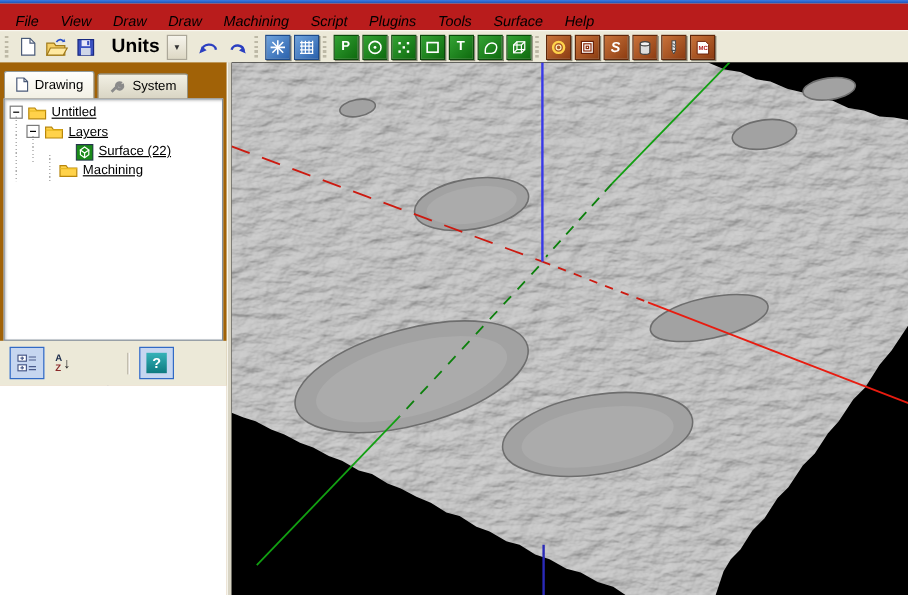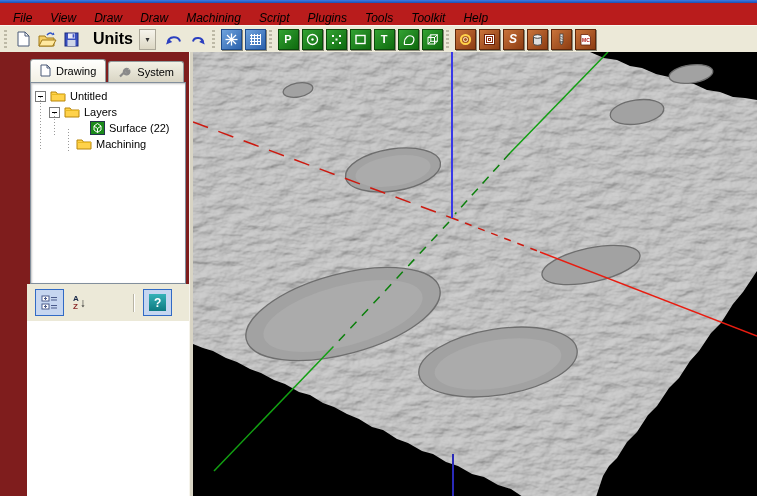--- a/index.html
+++ b/index.html
@@ -22,33 +22,33 @@
   .combo-arrow{width:15px;height:19px;border:1px solid #aca899;background:linear-gradient(#f6f4ec,#ddd8c4);
     display:flex;align-items:center;justify-content:center;font-size:8px;color:#333;margin-right:6px;}
   .cicon{width:19px;height:19px;display:flex;align-items:center;justify-content:center;
     color:#fff;font-size:11px;font-weight:bold;box-shadow:1px 1px 0 #8a8878;}
   .green{background:linear-gradient(135deg,#33a233,#0e6a0e);border:1px solid #0a4a0a;}
   .blue{background:linear-gradient(135deg,#6fa3dd,#2b62ad);border:1px solid #1c4a8a;}
   .orange{background:linear-gradient(135deg,#c9733a,#8c3c12);border:1px solid #5e270a;}
   .glyph-s{font-style:italic;font-size:12px;}
   
   .main{display:flex;height:445px;}
-  .sidebar{width:190px;display:flex;flex-direction:column;background:#7f1d1d;padding-left:27px;}
+  .sidebar{width:190px;display:flex;flex-direction:column;background:#a16207;}
   .splitter{width:3px;background:#d8d4c4;border-left:1px solid #f6f4ec;cursor:ew-resize;}
   .viewport{width:564px;height:445px;background:#000;position:relative;}
   
   .tabs{display:flex;align-items:flex-end;height:27px;padding:3px 3px 0;gap:2px;}
   .tab{display:flex;align-items:center;gap:5px;font-size:11px;padding:4px 9px 5px;
     border:1px solid #919b9c;border-bottom:none;border-radius:3px 3px 0 0;
     background:linear-gradient(#fffffd,#f2f0e4);position:relative;z-index:2;}
   .tab.inactive{background:linear-gradient(#f2f0e4,#d9d5c4);padding:3px 9px 4px;z-index:1;text-align:center;}
   
   .tree-box{margin:0 3px;height:195px;background:#fff;border:1px solid #828f9c;
     box-shadow:inset 1px 1px 2px rgba(90,90,90,.35);position:relative;padding-top:5px;font-size:11px;}
-  .tree-row{height:16px;display:flex;align-items:center;white-space:nowrap;cursor:default;}
+  .tree-row{height:16px;display:flex;white-space:nowrap;cursor:default;text-decoration:underline;}
   .indent{height:1px;}
   .expand{width:9px;height:9px;border:1px solid #7a7a7a;background:#fff;margin-right:4px;
     display:flex;align-items:center;justify-content:center;flex:0 0 auto;}
   .expand .minus{width:5px;height:1px;background:#000;}
   .expand-placeholder{width:13px;flex:0 0 auto;}
   .tree-label{margin-left:4px;}
   .vdots{position:absolute;width:1px;background:repeating-linear-gradient(180deg,#9a9a9a 0 1px,rgba(0,0,0,0) 1px 3px);}
   
   .props-toolbar{height:37px;display:flex;align-items:center;gap:9px;padding:0 8px;background:#ece9d8;}
   .pbtn{width:27px;height:25px;border:1px solid #316ac5;background:#c6d6f0;
@@ -70,21 +70,21 @@
 
 <div class="menubar">
   <div class="menu-item">File</div>
   <div class="menu-item">View</div>
   <div class="menu-item">Draw</div>
   <div class="menu-item">Draw</div>
   <div class="menu-item">Machining</div>
   <div class="menu-item">Script</div>
   <div class="menu-item">Plugins</div>
   <div class="menu-item">Tools</div>
-  <div class="menu-item">Toolkit</div>
+  <div class="menu-item">Surface</div>
   <div class="menu-item">Help</div>
 </div>
 
 <div class="toolbar">
   <div class="grip"></div>
 
   <div class="tbtn">
     <svg width="14" height="16">
       <path d="M2 1h7l4 4v10H2z" fill="#fff" stroke="#4a5a78"></path>
       <path d="M9 1v4h4" fill="none" stroke="#4a5a78"></path>

